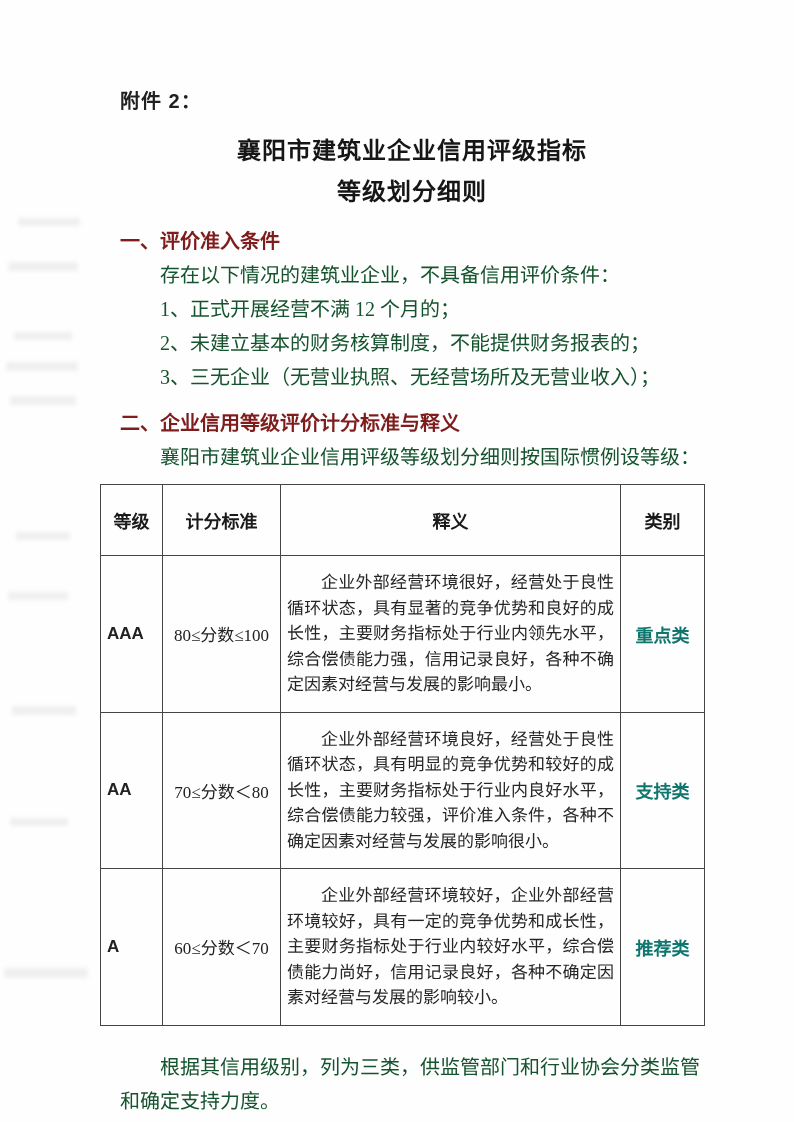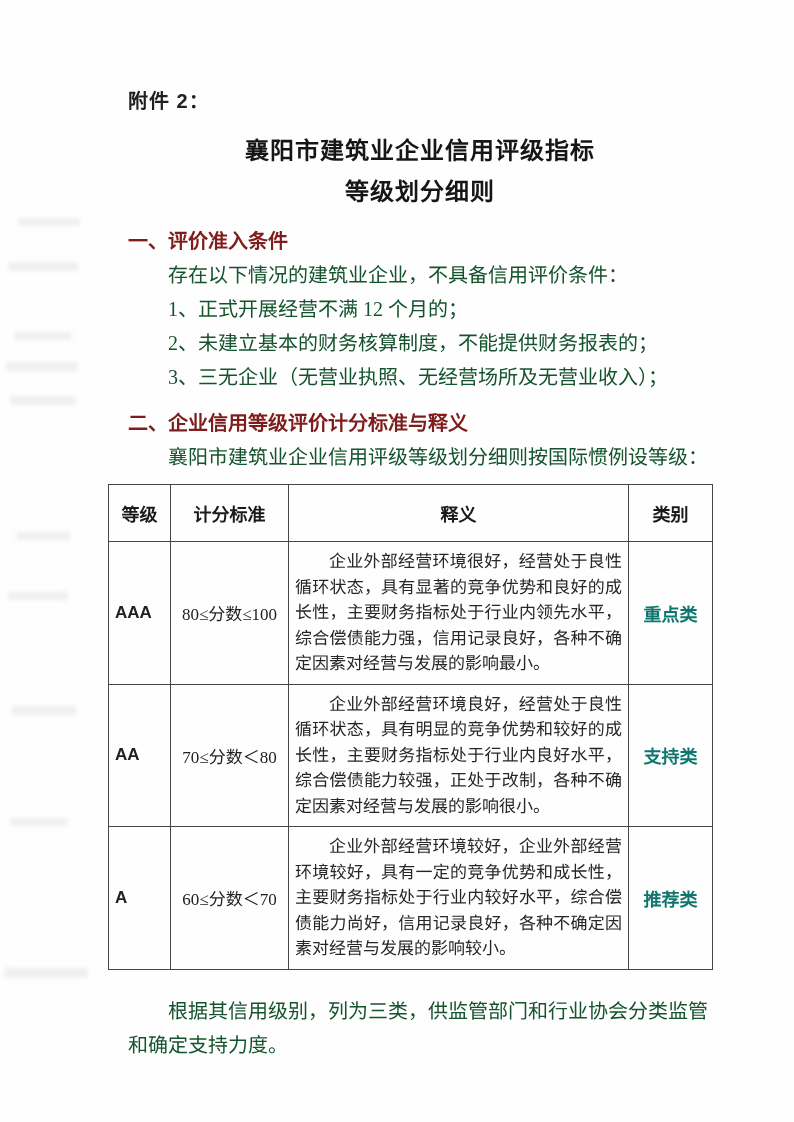--- a/index.html
+++ b/index.html
@@ -17,21 +17,21 @@
   .smudge {
     position: absolute;
     background: rgba(110, 110, 110, 0.10);
     filter: blur(2px);
     border-radius: 2px;
     pointer-events: none;
   }
   .content {
     position: absolute;
     top: 88px;
-    left: 128px;
+    left: 120px;
     width: 584px;
   }
   .attachment-label {
     font-family: "Liberation Sans", "DejaVu Sans", sans-serif;
     font-weight: 600;
     font-size: 20px;
     line-height: 26px;
     margin: 0 0 16px 0;
     letter-spacing: 1px;
   }
@@ -62,21 +62,21 @@
   .indent { text-indent: 2em; }
   .rating-table {
     border-collapse: collapse;
     table-layout: fixed;
     width: 604px;
     margin: 10px 0 0 -20px;
     background: #fefefe;
   }
   .rating-table th, .rating-table td {
     border: 1.5px solid #454545;
-    padding: 7px 6px;
+    padding: 14px 6px;
     vertical-align: middle;
   }
   .rating-table thead th {
     font-family: "Liberation Sans", "DejaVu Sans", sans-serif;
     font-weight: 700;
     font-size: 18px;
     height: 42px;
     text-align: center;
     color: #1a1a1a;
   }
@@ -164,21 +164,21 @@
       <tbody>
         <tr class="row-aaa">
           <td class="cell-grade">AAA</td>
           <td class="cell-score">80≤分数≤100</td>
           <td class="cell-definition">企业外部经营环境很好，经营处于良性循环状态，具有显著的竞争优势和良好的成长性，主要财务指标处于行业内领先水平，综合偿债能力强，信用记录良好，各种不确定因素对经营与发展的影响最小。</td>
           <td class="cell-category">重点类</td>
         </tr>
         <tr class="row-aa">
           <td class="cell-grade">AA</td>
           <td class="cell-score">70≤分数＜80</td>
-          <td class="cell-definition">企业外部经营环境良好，经营处于良性循环状态，具有明显的竞争优势和较好的成长性，主要财务指标处于行业内良好水平，综合偿债能力较强，正处于改制，各种不确定因素对经营与发展的影响很小。</td>
+          <td class="cell-definition">企业外部经营环境良好，经营处于良性循环状态，具有明显的竞争优势和较好的成长性，主要财务指标处于行业内良好水平，综合偿债能力较强，评价准入条件，各种不确定因素对经营与发展的影响很小。</td>
           <td class="cell-category">支持类</td>
         </tr>
         <tr class="row-a">
           <td class="cell-grade">A</td>
           <td class="cell-score">60≤分数＜70</td>
           <td class="cell-definition">企业外部经营环境较好，企业外部经营环境较好，具有一定的竞争优势和成长性，主要财务指标处于行业内较好水平，综合偿债能力尚好，信用记录良好，各种不确定因素对经营与发展的影响较小。</td>
           <td class="cell-category">推荐类</td>
         </tr>
       </tbody>
     </table>

